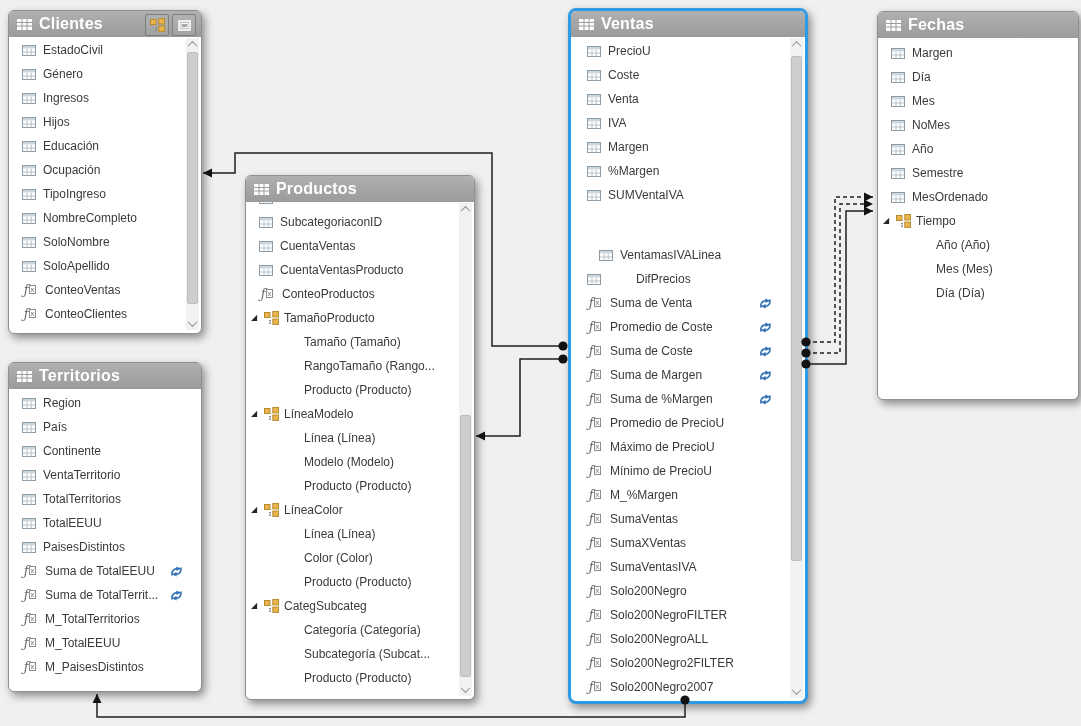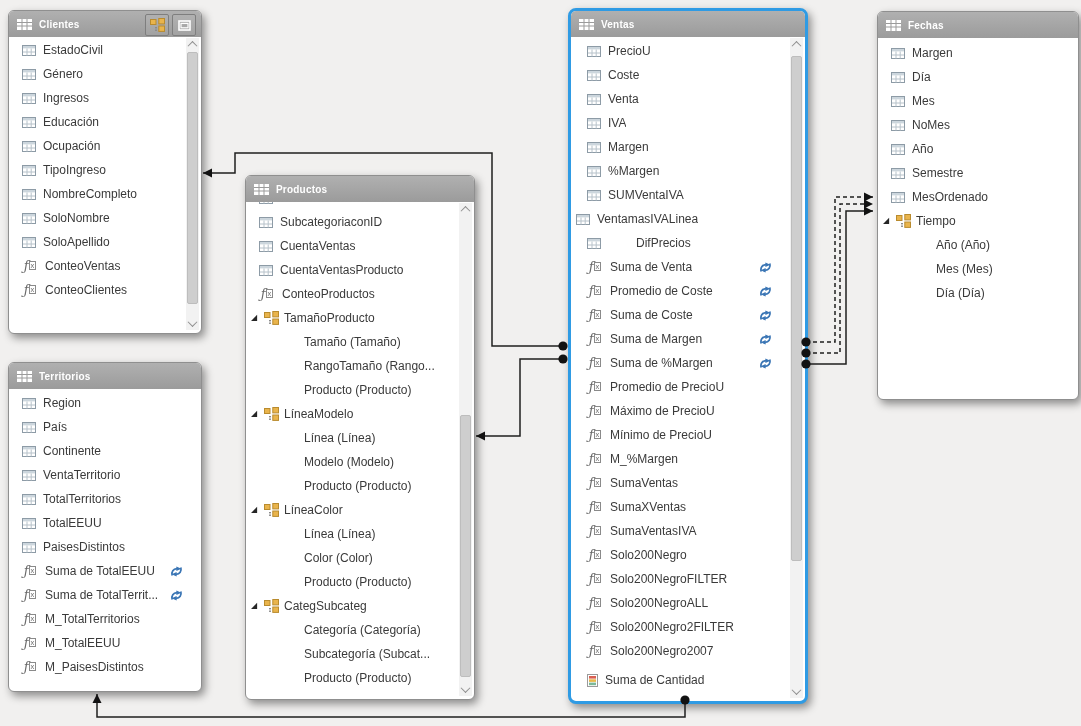--- a/index.html
+++ b/index.html
@@ -5,21 +5,21 @@
   html,body{margin:0;padding:0;}
   body{font-family:"Liberation Sans","DejaVu Sans",sans-serif;background:#e9e8e7;}
   #stage{position:relative;width:1081px;height:726px;background:#f1f0ef;overflow:hidden;}
   #rels{position:absolute;left:0;top:0;width:1081px;height:726px;pointer-events:none;z-index:5;}
   .panel{position:absolute;background:#ffffff;border:1px solid #8f8f8f;border-radius:6px;
          box-shadow:3px 4px 9px rgba(0,0,0,.42);z-index:2;overflow:hidden;}
   .panel.selected{border:3px solid #2f9be4;border-radius:8px;z-index:3;}
   .hdr{position:absolute;left:0;top:0;right:0;height:26px;
        background:linear-gradient(#b0b0b0,#9b9b9b);display:flex;align-items:center;
        padding:0 8px;gap:7px;box-sizing:border-box;}
-  .hdr-title{color:#ffffff;font-size:10px;font-weight:600;letter-spacing:.2px;
+  .hdr-title{color:#ffffff;font-size:16px;font-weight:600;letter-spacing:.2px;
        white-space:nowrap;overflow:hidden;}
   .hdr-btns{position:absolute;right:5px;top:3px;display:flex;gap:3px;}
   .hdr-btn{width:22px;height:20px;border:1px solid #7e7e7e;border-radius:2px;
        display:flex;align-items:center;justify-content:center;background:rgba(255,255,255,.06);}
   .list{position:absolute;left:0;top:26px;right:0;bottom:2px;overflow:hidden;}
   .row{display:flex;align-items:center;height:24px;gap:7px;box-sizing:border-box;
        padding-left:13px;padding-right:17px;}
   .row .lbl{font-size:12px;color:#3a3a3a;white-space:nowrap;overflow:hidden;
        text-overflow:ellipsis;}
   .row.level{padding-left:58px;}
@@ -147,20 +147,32 @@
         <div class="row ">
           <svg width="14" height="11" viewBox="0 0 14 11" style="flex: 0 0 auto;">
             <rect x="0.5" y="0.5" width="13" height="10" fill="#ffffff" stroke="#8d9ba6"></rect>
             <rect x="1" y="1" width="12" height="2.4" fill="#ccd6dd"></rect>
             <g stroke="#b7c2ca" stroke-width="1">
               <line x1="5" y1="3.5" x2="5" y2="10.5"></line>
               <line x1="9.2" y1="3.5" x2="9.2" y2="10.5"></line>
               <line x1="1" y1="7" x2="13" y2="7"></line>
             </g>
           </svg>
+          <span class="lbl">Hijos</span>
+        </div>
+        <div class="row ">
+          <svg width="14" height="11" viewBox="0 0 14 11" style="flex: 0 0 auto;">
+            <rect x="0.5" y="0.5" width="13" height="10" fill="#ffffff" stroke="#8d9ba6"></rect>
+            <rect x="1" y="1" width="12" height="2.4" fill="#ccd6dd"></rect>
+            <g stroke="#b7c2ca" stroke-width="1">
+              <line x1="5" y1="3.5" x2="5" y2="10.5"></line>
+              <line x1="9.2" y1="3.5" x2="9.2" y2="10.5"></line>
+              <line x1="1" y1="7" x2="13" y2="7"></line>
+            </g>
+          </svg>
           <span class="lbl">Educación</span>
         </div>
         <div class="row ">
           <svg width="14" height="11" viewBox="0 0 14 11" style="flex: 0 0 auto;">
             <rect x="0.5" y="0.5" width="13" height="10" fill="#ffffff" stroke="#8d9ba6"></rect>
             <rect x="1" y="1" width="12" height="2.4" fill="#ccd6dd"></rect>
             <g stroke="#b7c2ca" stroke-width="1">
               <line x1="5" y1="3.5" x2="5" y2="10.5"></line>
               <line x1="9.2" y1="3.5" x2="9.2" y2="10.5"></line>
               <line x1="1" y1="7" x2="13" y2="7"></line>
@@ -660,21 +672,21 @@
             <rect x="0.5" y="0.5" width="13" height="10" fill="#ffffff" stroke="#8d9ba6"></rect>
             <rect x="1" y="1" width="12" height="2.4" fill="#ccd6dd"></rect>
             <g stroke="#b7c2ca" stroke-width="1">
               <line x1="5" y1="3.5" x2="5" y2="10.5"></line>
               <line x1="9.2" y1="3.5" x2="9.2" y2="10.5"></line>
               <line x1="1" y1="7" x2="13" y2="7"></line>
             </g>
           </svg>
           <span class="lbl">SUMVentaIVA</span>
         </div>
-        <div class="row " style="padding-left: 5px;">
+        <div class="row " style="padding-left: 28px; margin-top: 36px;">
           <svg width="14" height="11" viewBox="0 0 14 11" style="flex: 0 0 auto;">
             <rect x="0.5" y="0.5" width="13" height="10" fill="#ffffff" stroke="#8d9ba6"></rect>
             <rect x="1" y="1" width="12" height="2.4" fill="#ccd6dd"></rect>
             <g stroke="#b7c2ca" stroke-width="1">
               <line x1="5" y1="3.5" x2="5" y2="10.5"></line>
               <line x1="9.2" y1="3.5" x2="9.2" y2="10.5"></line>
               <line x1="1" y1="7" x2="13" y2="7"></line>
             </g>
           </svg>
           <span class="lbl">VentamasIVALinea</span>

